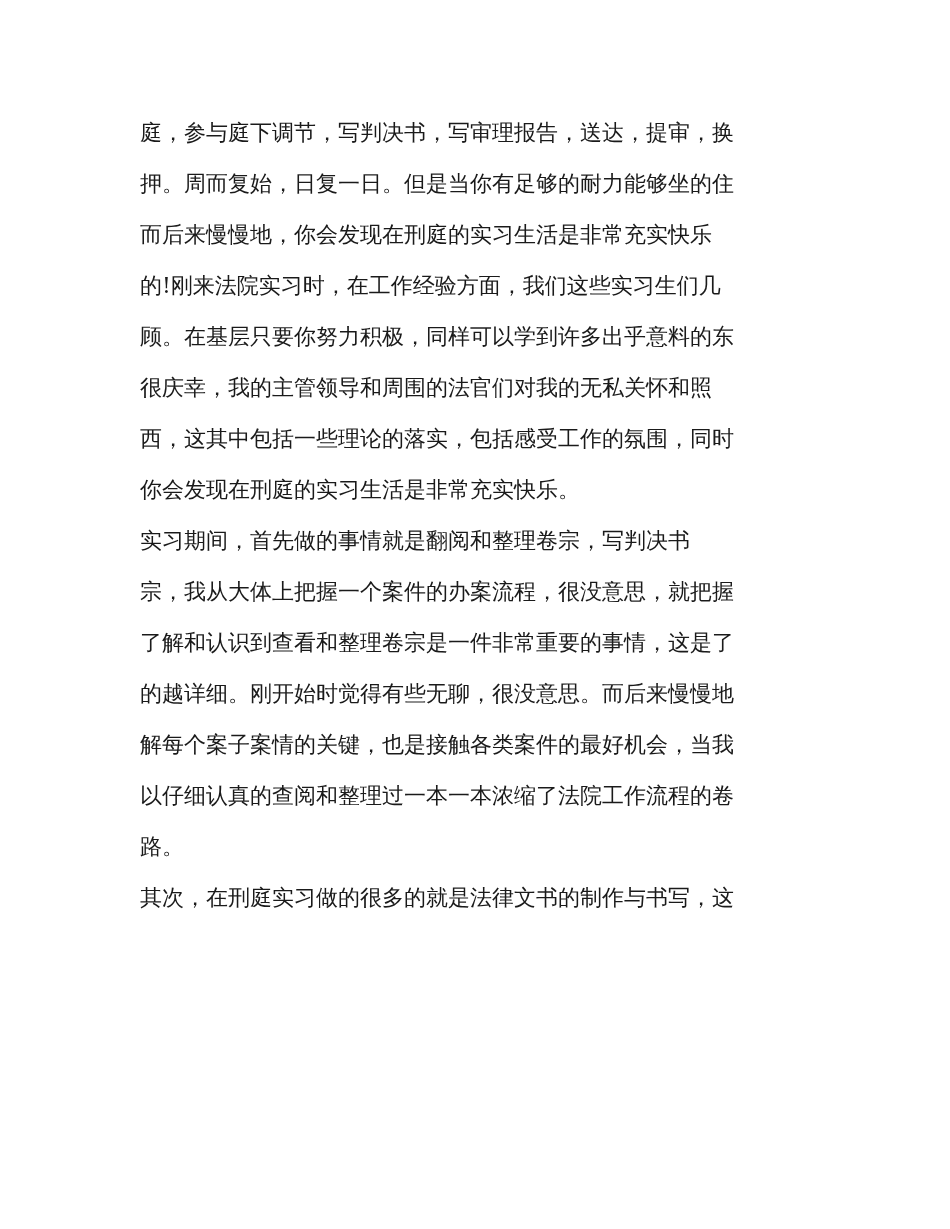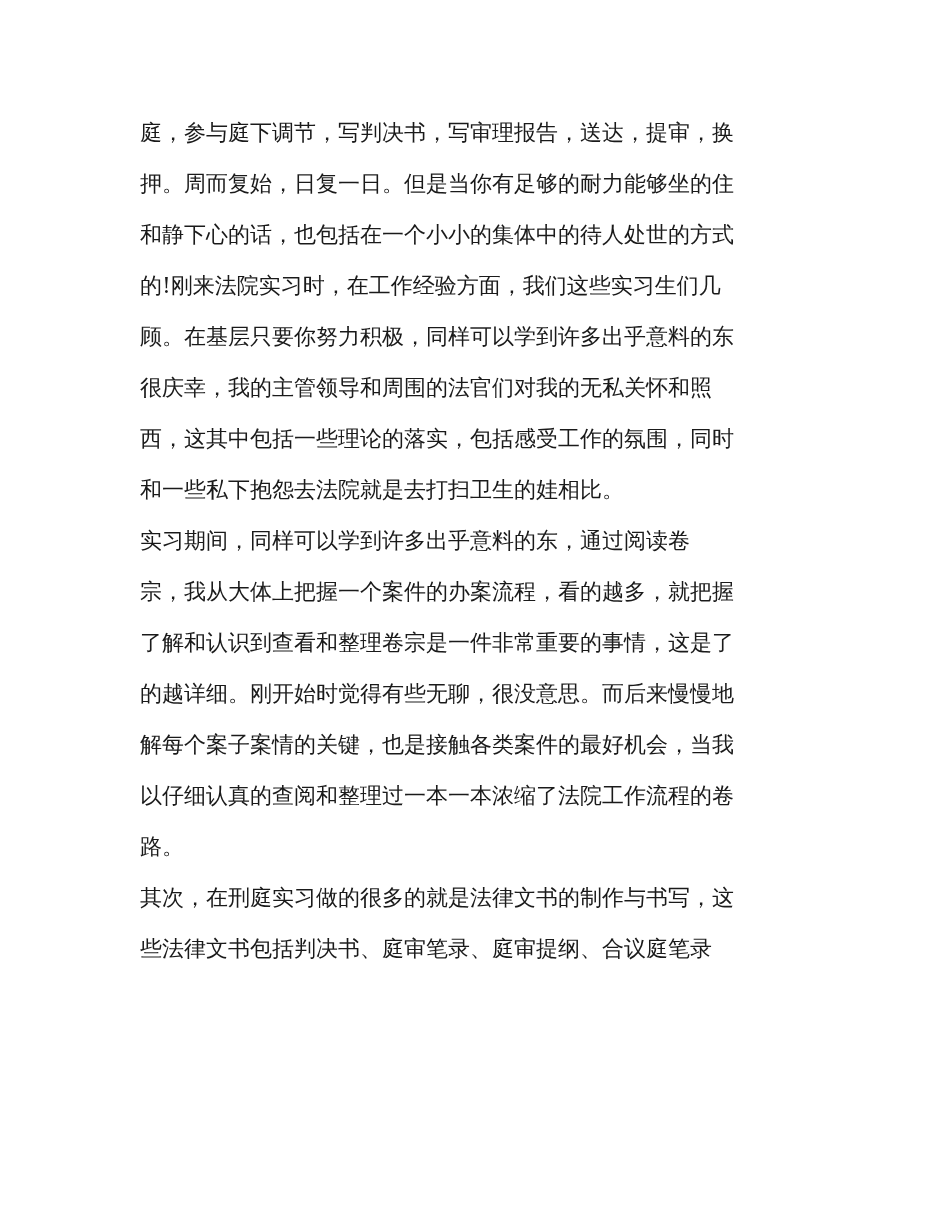--- a/index.html
+++ b/index.html
@@ -29,28 +29,27 @@
       white-space: nowrap;
       letter-spacing: 0px;
     }
   </style>
 </head>
 <body>
 
 <div class="page">
   <span class="line">庭，参与庭下调节，写判决书，写审理报告，送达，提审，换</span>
   <span class="line">押。周而复始，日复一日。但是当你有足够的耐力能够坐的住</span>
-  <span class="line">和静下心的话，也包括在一个小小的集体中的待人处世的方式</span>
+  <span class="line">而后来慢慢地，你会发现在刑庭的实习生活是非常充实快乐</span>
   <span class="line">的!刚来法院实习时，在工作经验方面，我们这些实习生们几</span>
   <span class="line">顾。在基层只要你努力积极，同样可以学到许多出乎意料的东</span>
   <span class="line">很庆幸，我的主管领导和周围的法官们对我的无私关怀和照</span>
   <span class="line">西，这其中包括一些理论的落实，包括感受工作的氛围，同时</span>
-  <span class="line">和一些私下抱怨去法院就是去打扫卫生的娃相比。</span>
-  <span class="line">实习期间，同样可以学到许多出乎意料的东，通过阅读卷</span>
-  <span class="line">宗，我从大体上把握一个案件的办案流程，看的越多，就把握</span>
+  <span class="line">你会发现在刑庭的实习生活是非常充实快乐。</span>
+  <span class="line">实习期间，首先做的事情就是翻阅和整理卷宗，写判决书</span>
+  <span class="line">宗，我从大体上把握一个案件的办案流程，很没意思，就把握</span>
   <span class="line">了解和认识到查看和整理卷宗是一件非常重要的事情，这是了</span>
   <span class="line">的越详细。刚开始时觉得有些无聊，很没意思。而后来慢慢地</span>
   <span class="line">解每个案子案情的关键，也是接触各类案件的最好机会，当我</span>
   <span class="line">以仔细认真的查阅和整理过一本一本浓缩了法院工作流程的卷</span>
   <span class="line">路。</span>
   <span class="line">其次，在刑庭实习做的很多的就是法律文书的制作与书写，这</span>
-  <span class="line">些法律文书包括判决书、庭审笔录、庭审提纲、合议庭笔录</span>
 </div>
 
 </body></html>

